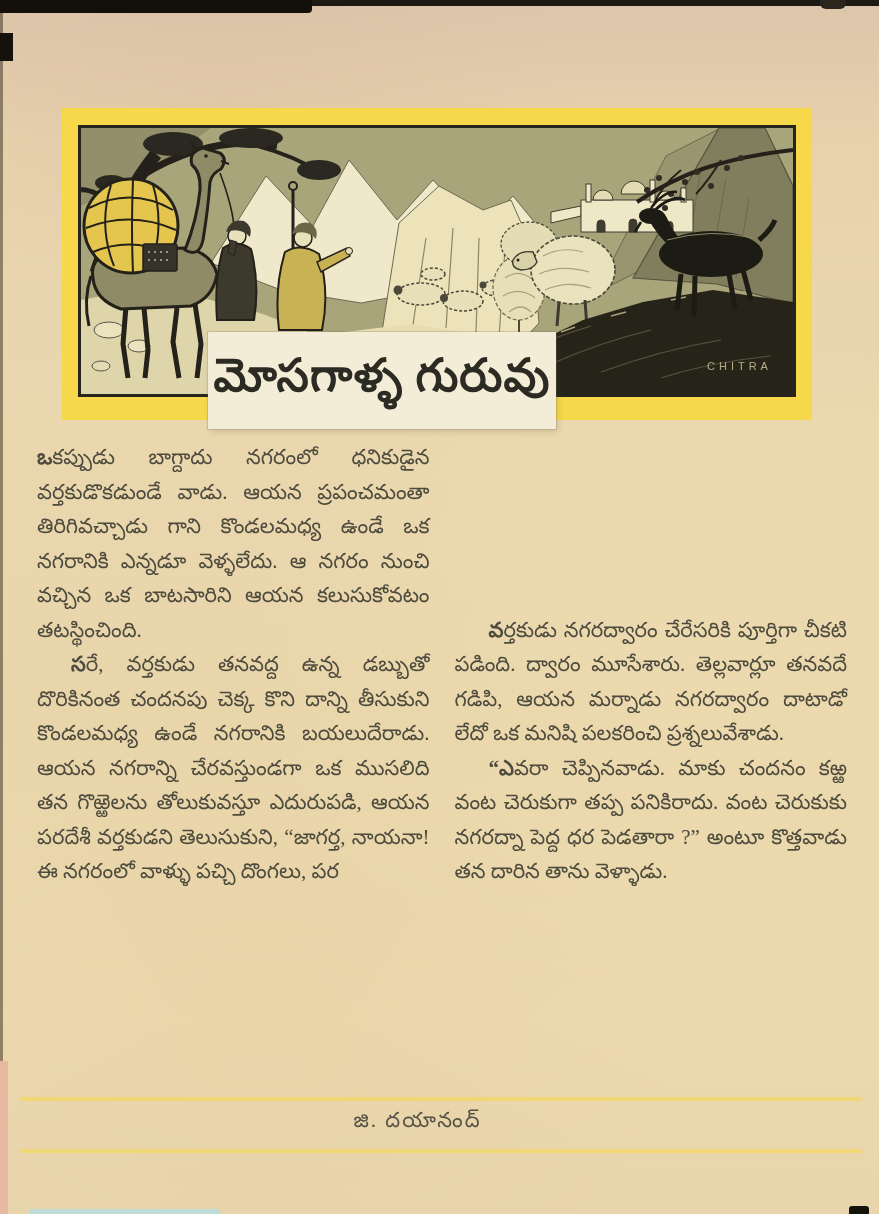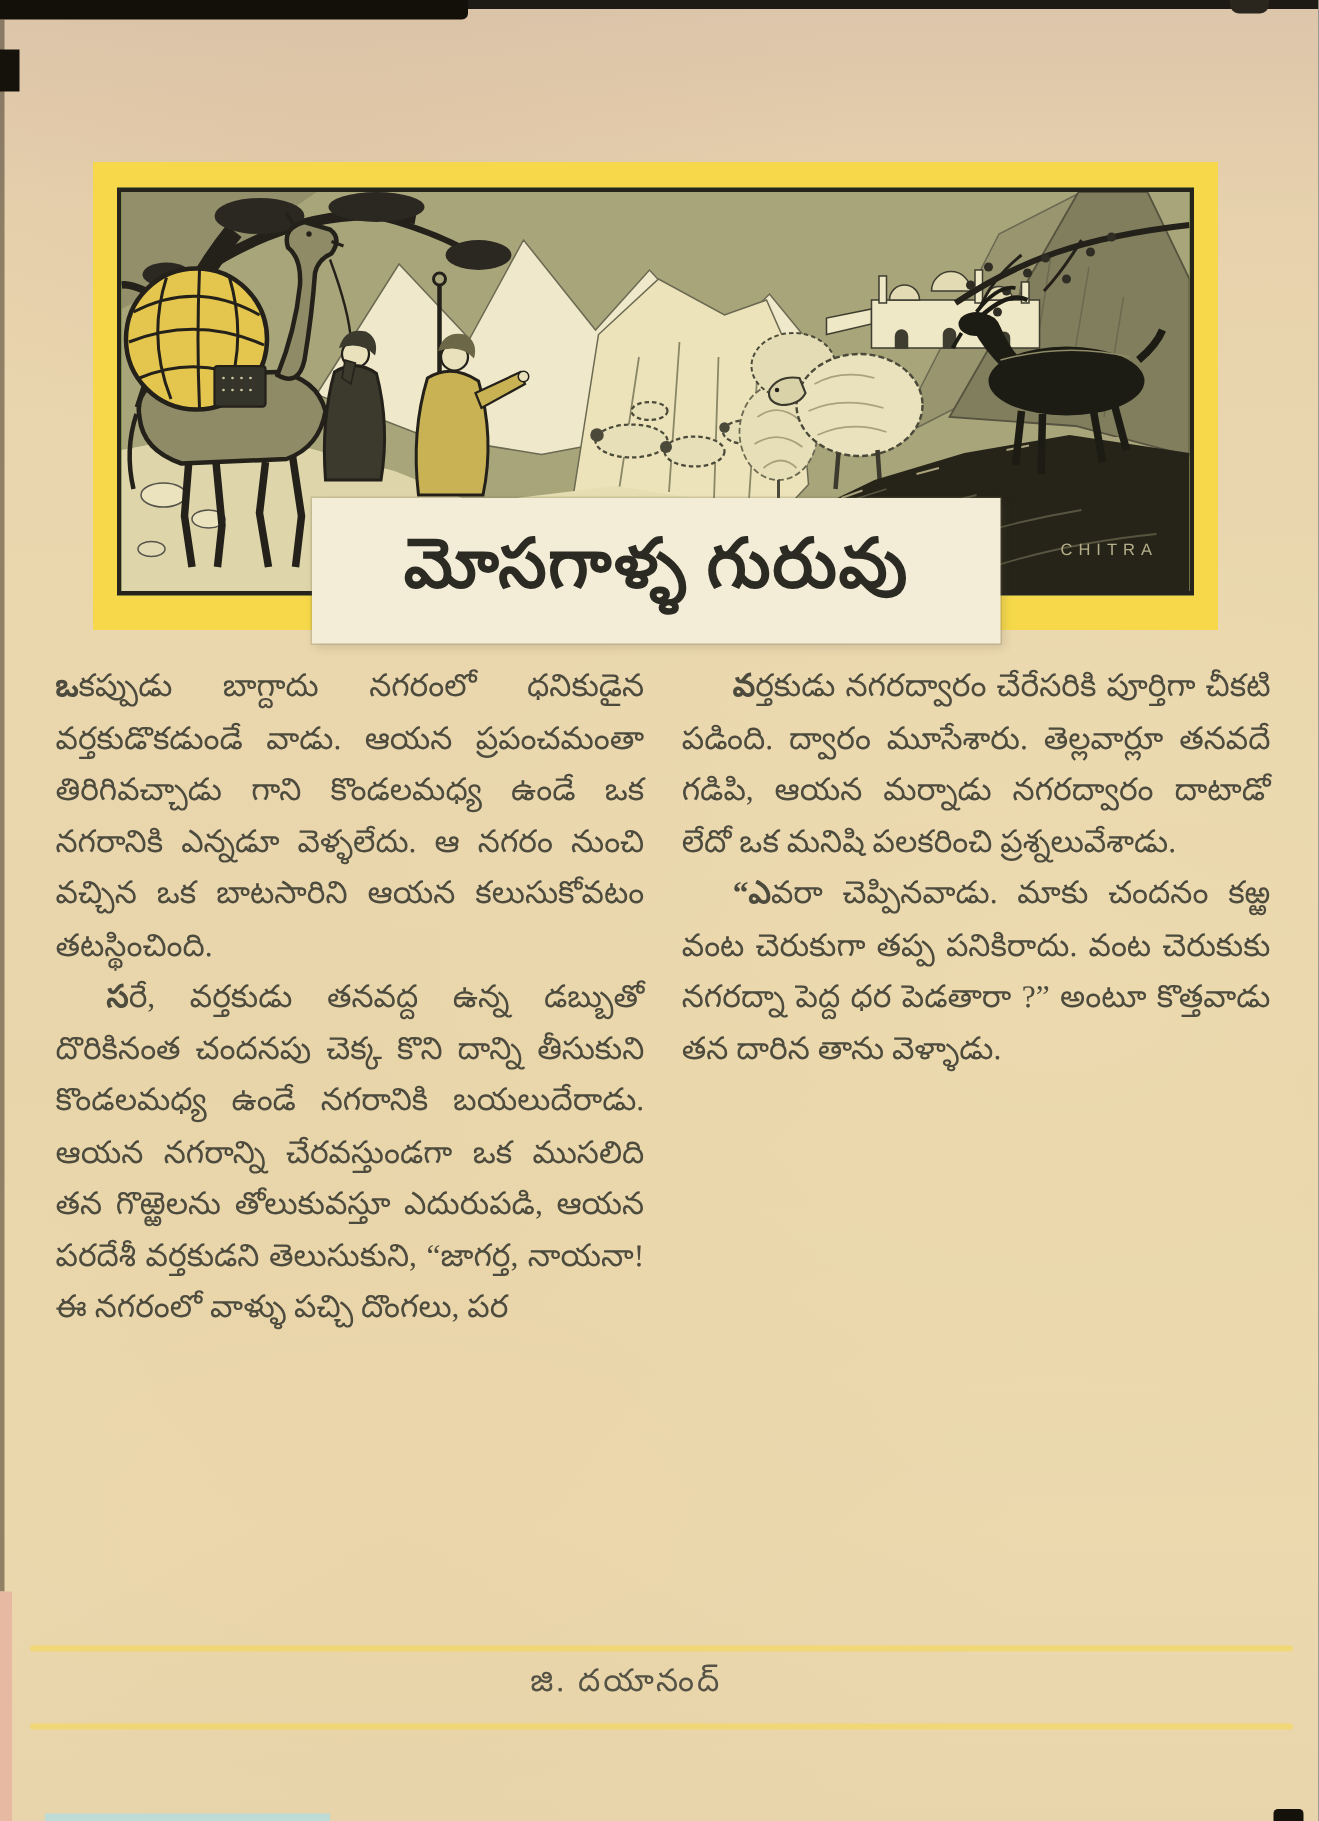--- a/index.html
+++ b/index.html
@@ -19,31 +19,31 @@
   .top-edge-left{position:absolute;top:0;left:0;width:312px;height:13px;background:#131009;border-radius:0 0 4px 0;}
   .top-nick{position:absolute;top:0;left:820px;width:26px;height:9px;background:#2a261e;border-radius:0 0 6px 6px;}
   .left-smudge{position:absolute;left:0;top:13px;width:3px;height:1048px;background:rgba(70,58,44,.55);}
   .left-block{position:absolute;left:0;top:33px;width:13px;height:28px;background:#15120c;}
   .left-pink{position:absolute;left:0;top:1061px;width:8px;height:153px;background:#e7b9a2;}
   .bottom-blue{position:absolute;left:30px;bottom:0;width:190px;height:5px;background:#bedcd6;}
   .bottom-right-mark{position:absolute;right:10px;bottom:0;width:20px;height:8px;background:#15120c;border-radius:3px 3px 0 0;}
 
   
   .illo-frame{position:absolute;left:62px;top:108px;width:750px;height:312px;background:#f6d84a;}
-  .illo{position:absolute;left:16px;top:17px;width:712px;height:266px;background:#bef264;border:3px solid #26241c;}
+  .illo{position:absolute;left:16px;top:17px;width:712px;height:266px;background:#ec4899;border:3px solid #26241c;}
   .illo svg{display:block;width:712px;height:266px;}
   .title-box{
-    position:absolute;left:208px;top:332px;width:459px;height:97px;background:#f3edd8;
+    position:absolute;left:208px;top:332px;width:348px;height:97px;background:#f3edd8;
     display:flex;align-items:center;justify-content:center;
     box-shadow:0 0 0 1px rgba(120,108,78,.22), 2px 3px 6px rgba(90,80,55,.18);
   }
   .title{font-size:46px;font-weight:bold;color:#2c2b23;letter-spacing:1px;white-space:nowrap;}
 
   
-  .columns{position:absolute;left:37px;top:440px;width:810px;display:flex;gap:25px;}
+  .columns{position:absolute;left:37px;top:440px;width:810px;display:flex;gap:25px;align-items:flex-end;}
   .col{flex:1;font-size:21px;line-height:34.5px;text-align:justify;color:#4d4b3d;}
   .para{margin:0;text-indent:34px;}
   .para.noindent{text-indent:0;}
   .para::first-letter{font-weight:bold;}
 
   
   .rule-yellow{position:absolute;left:20px;width:842px;height:4px;background:rgba(245,216,74,.55);border-radius:2px;}
   .rule-1{top:1097px;}
   .rule-2{top:1149px;}
   .author{position:absolute;top:1108px;left:0;width:100%;text-align:center;

